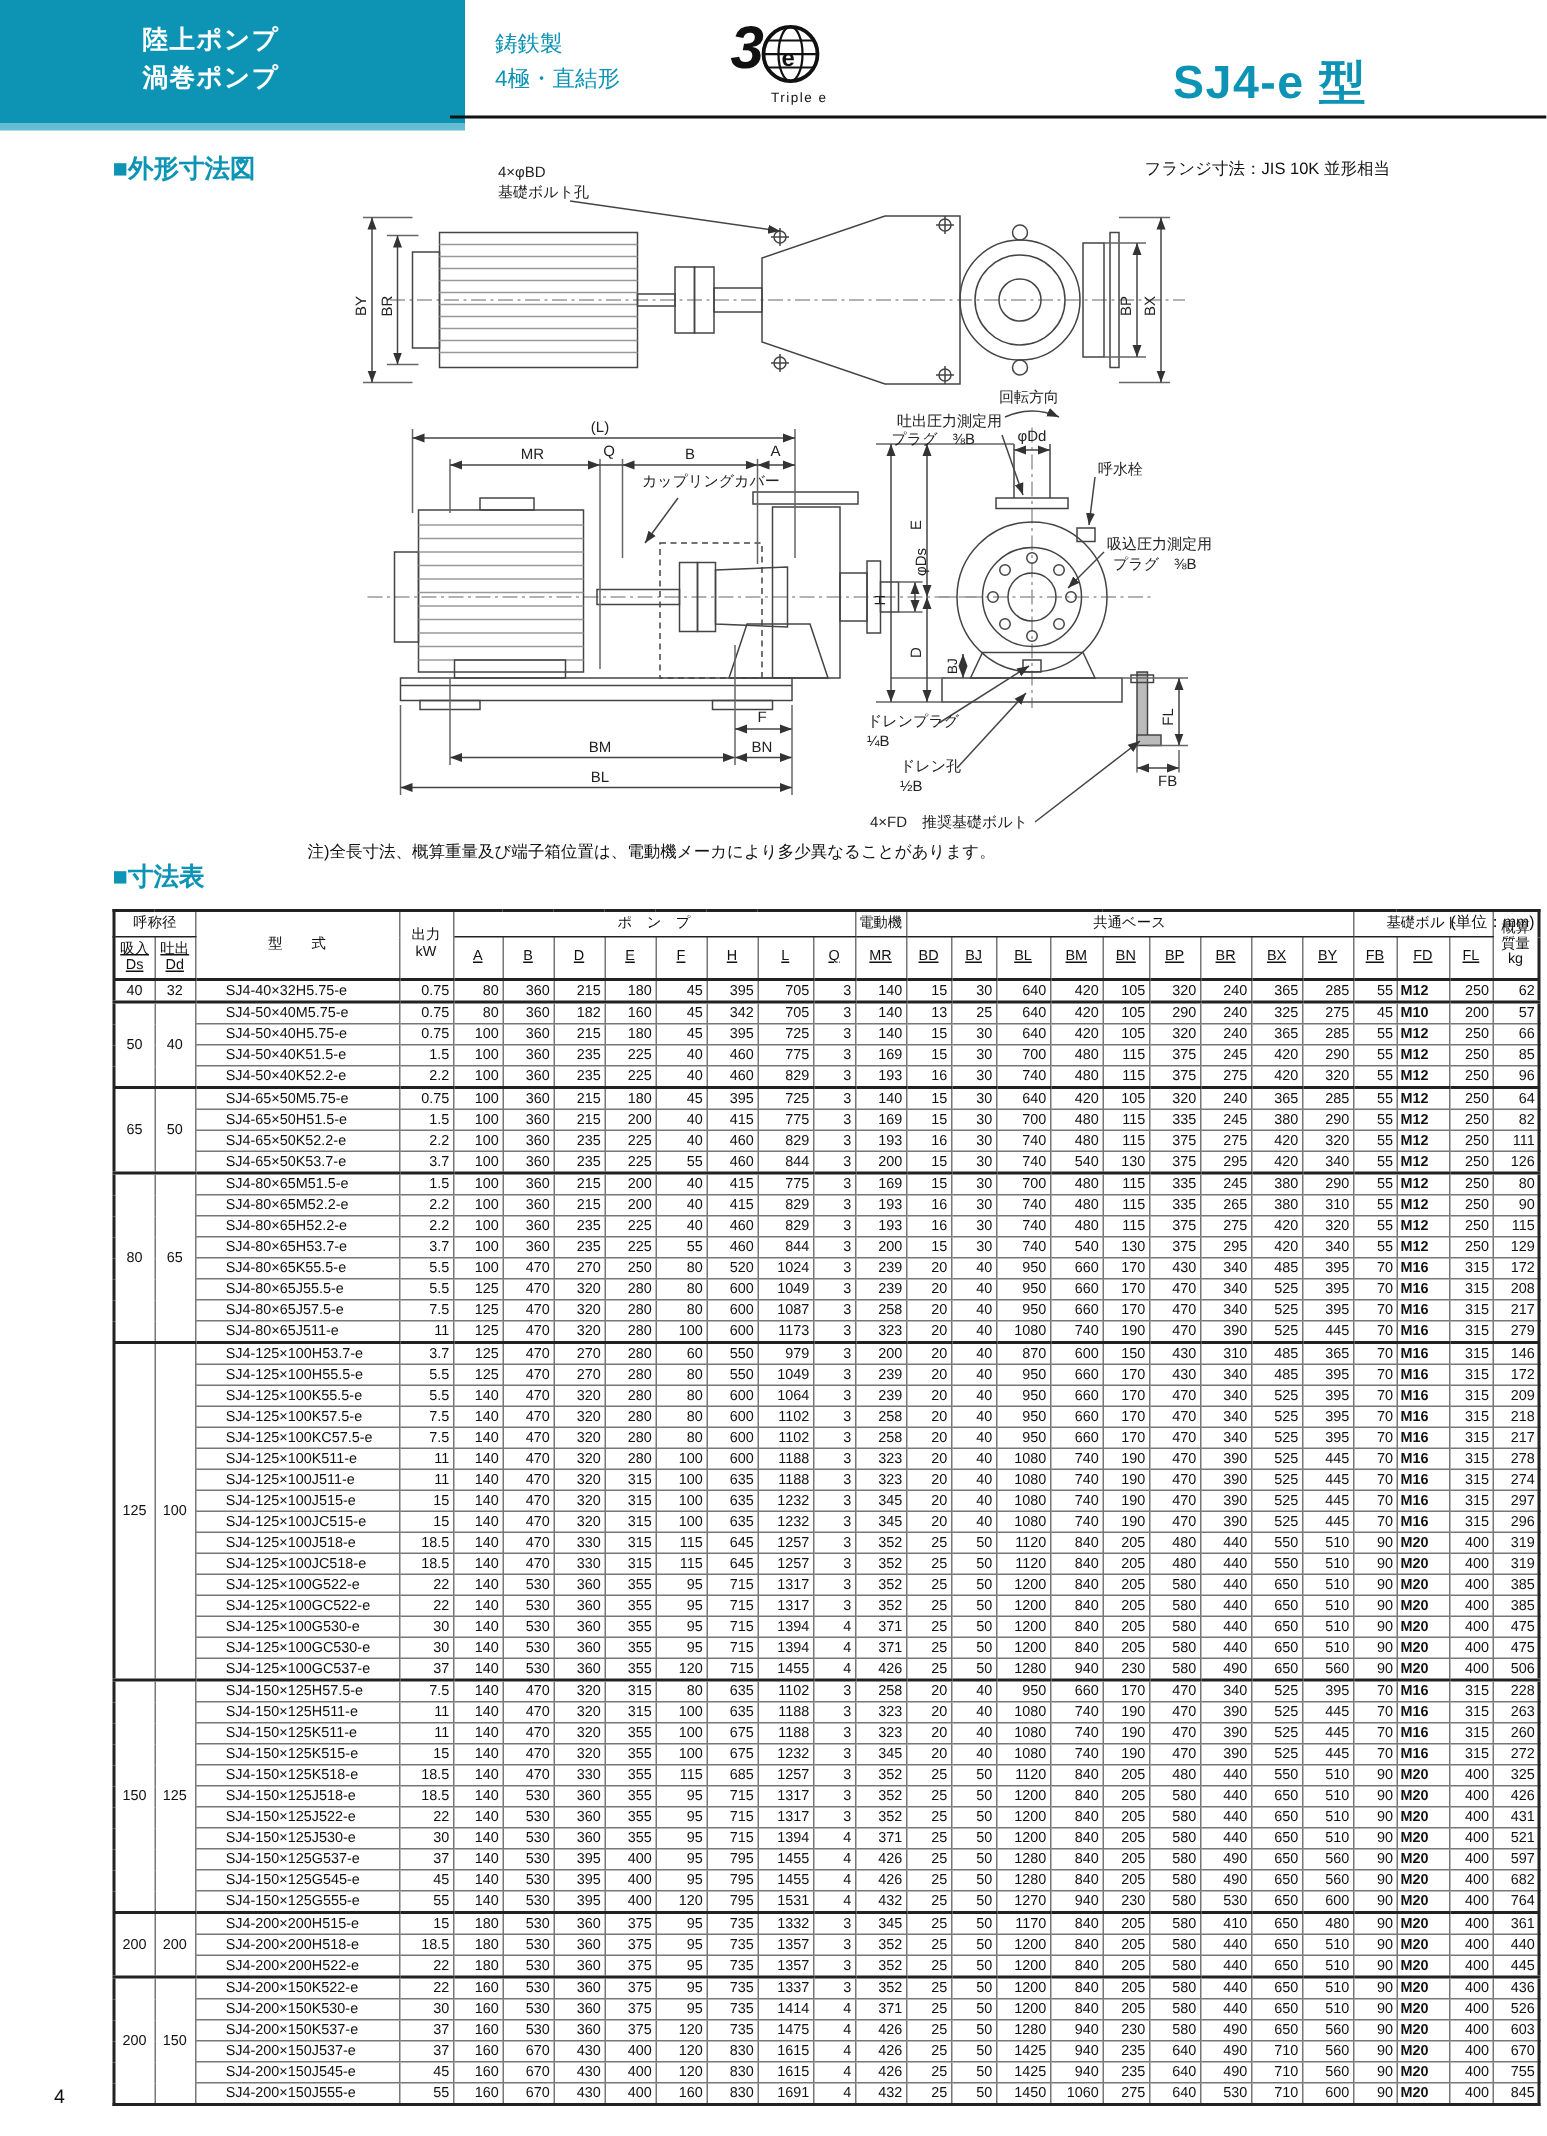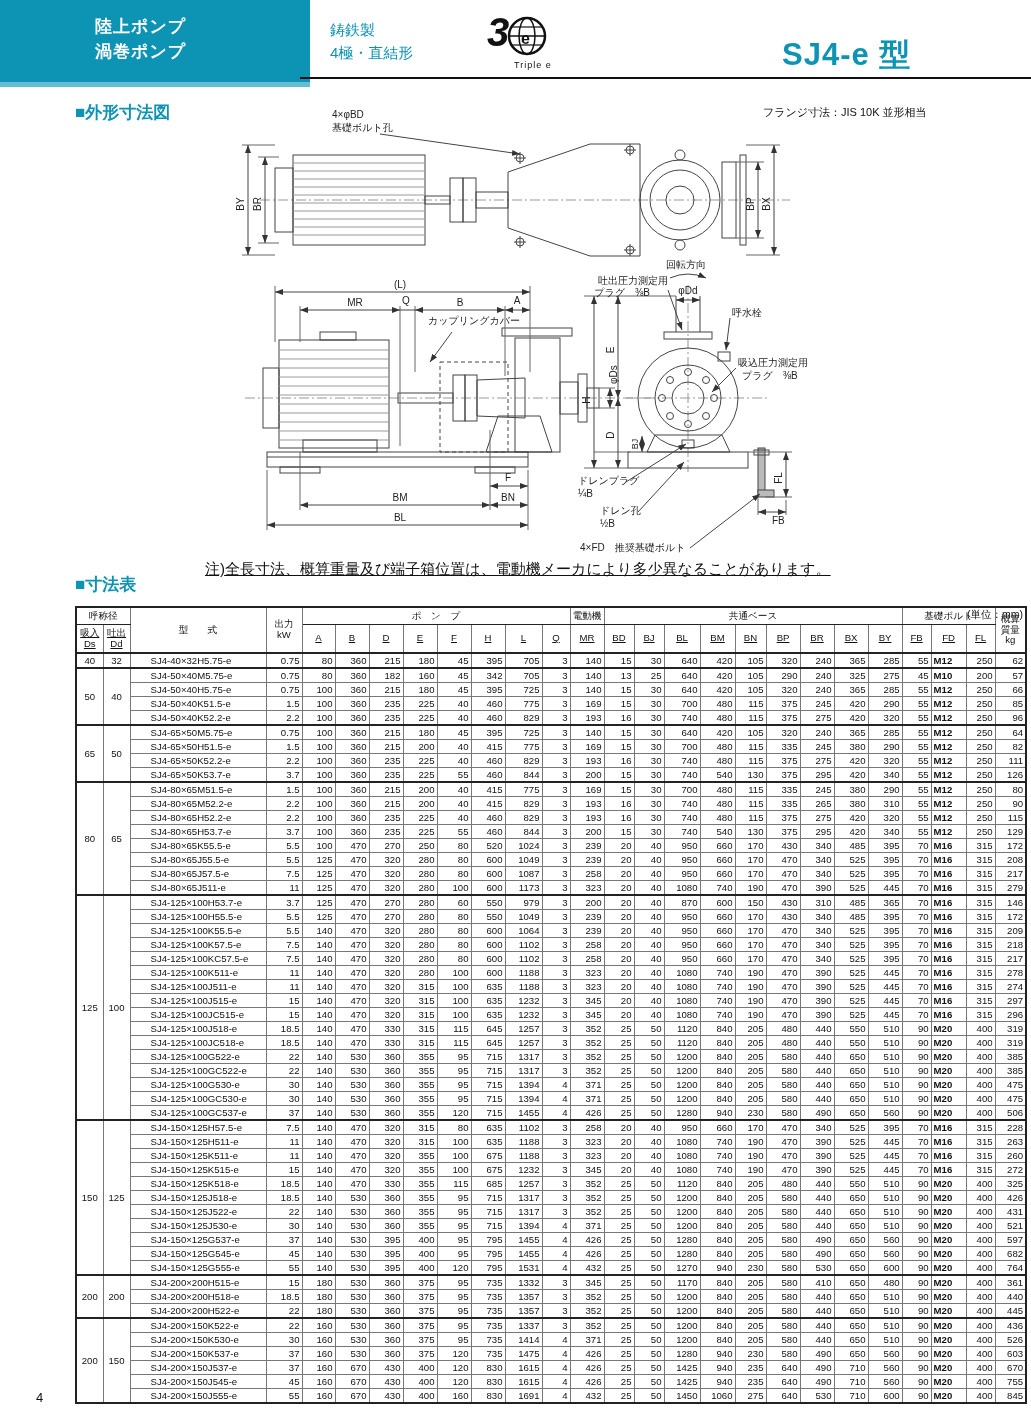--- a/index.html
+++ b/index.html
@@ -16,21 +16,21 @@
   .logo .big3{position:absolute;left:0;top:-2px;font-size:40px;font-weight:bold;font-style:italic;color:#111;}
   .logo .cap{position:absolute;left:2px;top:48px;font-size:9px;color:#111;letter-spacing:1px;margin-left:25px;}
   .model-title{position:absolute;left:782px;top:34px;color:#0d94b5;font-weight:bold;font-size:31px;letter-spacing:1px;}
   .black-rule{position:absolute;left:300px;top:77px;width:731px;height:2px;background:#111;}
   
   .sec-h{position:absolute;color:#0d94b5;font-weight:bold;font-size:17px;}
   #h-drawing{left:75px;top:101px;}
   #h-table{left:75px;top:573px;}
   .flange-note{position:absolute;left:763px;top:105px;font-size:11px;}
   .unit-note{position:absolute;right:8px;top:589px;font-size:10.5px;margin-top:19px;}
-  .draw-note{position:absolute;left:205px;top:560px;font-size:15px;text-decoration:underline;}
+  .draw-note{position:absolute;left:205px;top:560px;font-size:11px;}
   
   #drawing-svg{position:absolute;left:70px;top:100px;}
   text{font-family:"Liberation Sans","DejaVu Sans",sans-serif;font-size:10px;fill:#222;}
   .jt{font-size:10px;}
   
   #tbl-wrap{position:absolute;left:75px;top:606px;}
   table{border-collapse:collapse;table-layout:fixed;width:950px;font-size:9.6px;border:2px solid #222;}
   td,th{border:1px solid #777;padding:0 2px;height:13px;line-height:12px;overflow:hidden;white-space:nowrap;}
   th{font-weight:normal;text-align:center;white-space:pre-line;line-height:1.12;padding:1px 0;}
   thead tr:first-child th{height:14px;}

